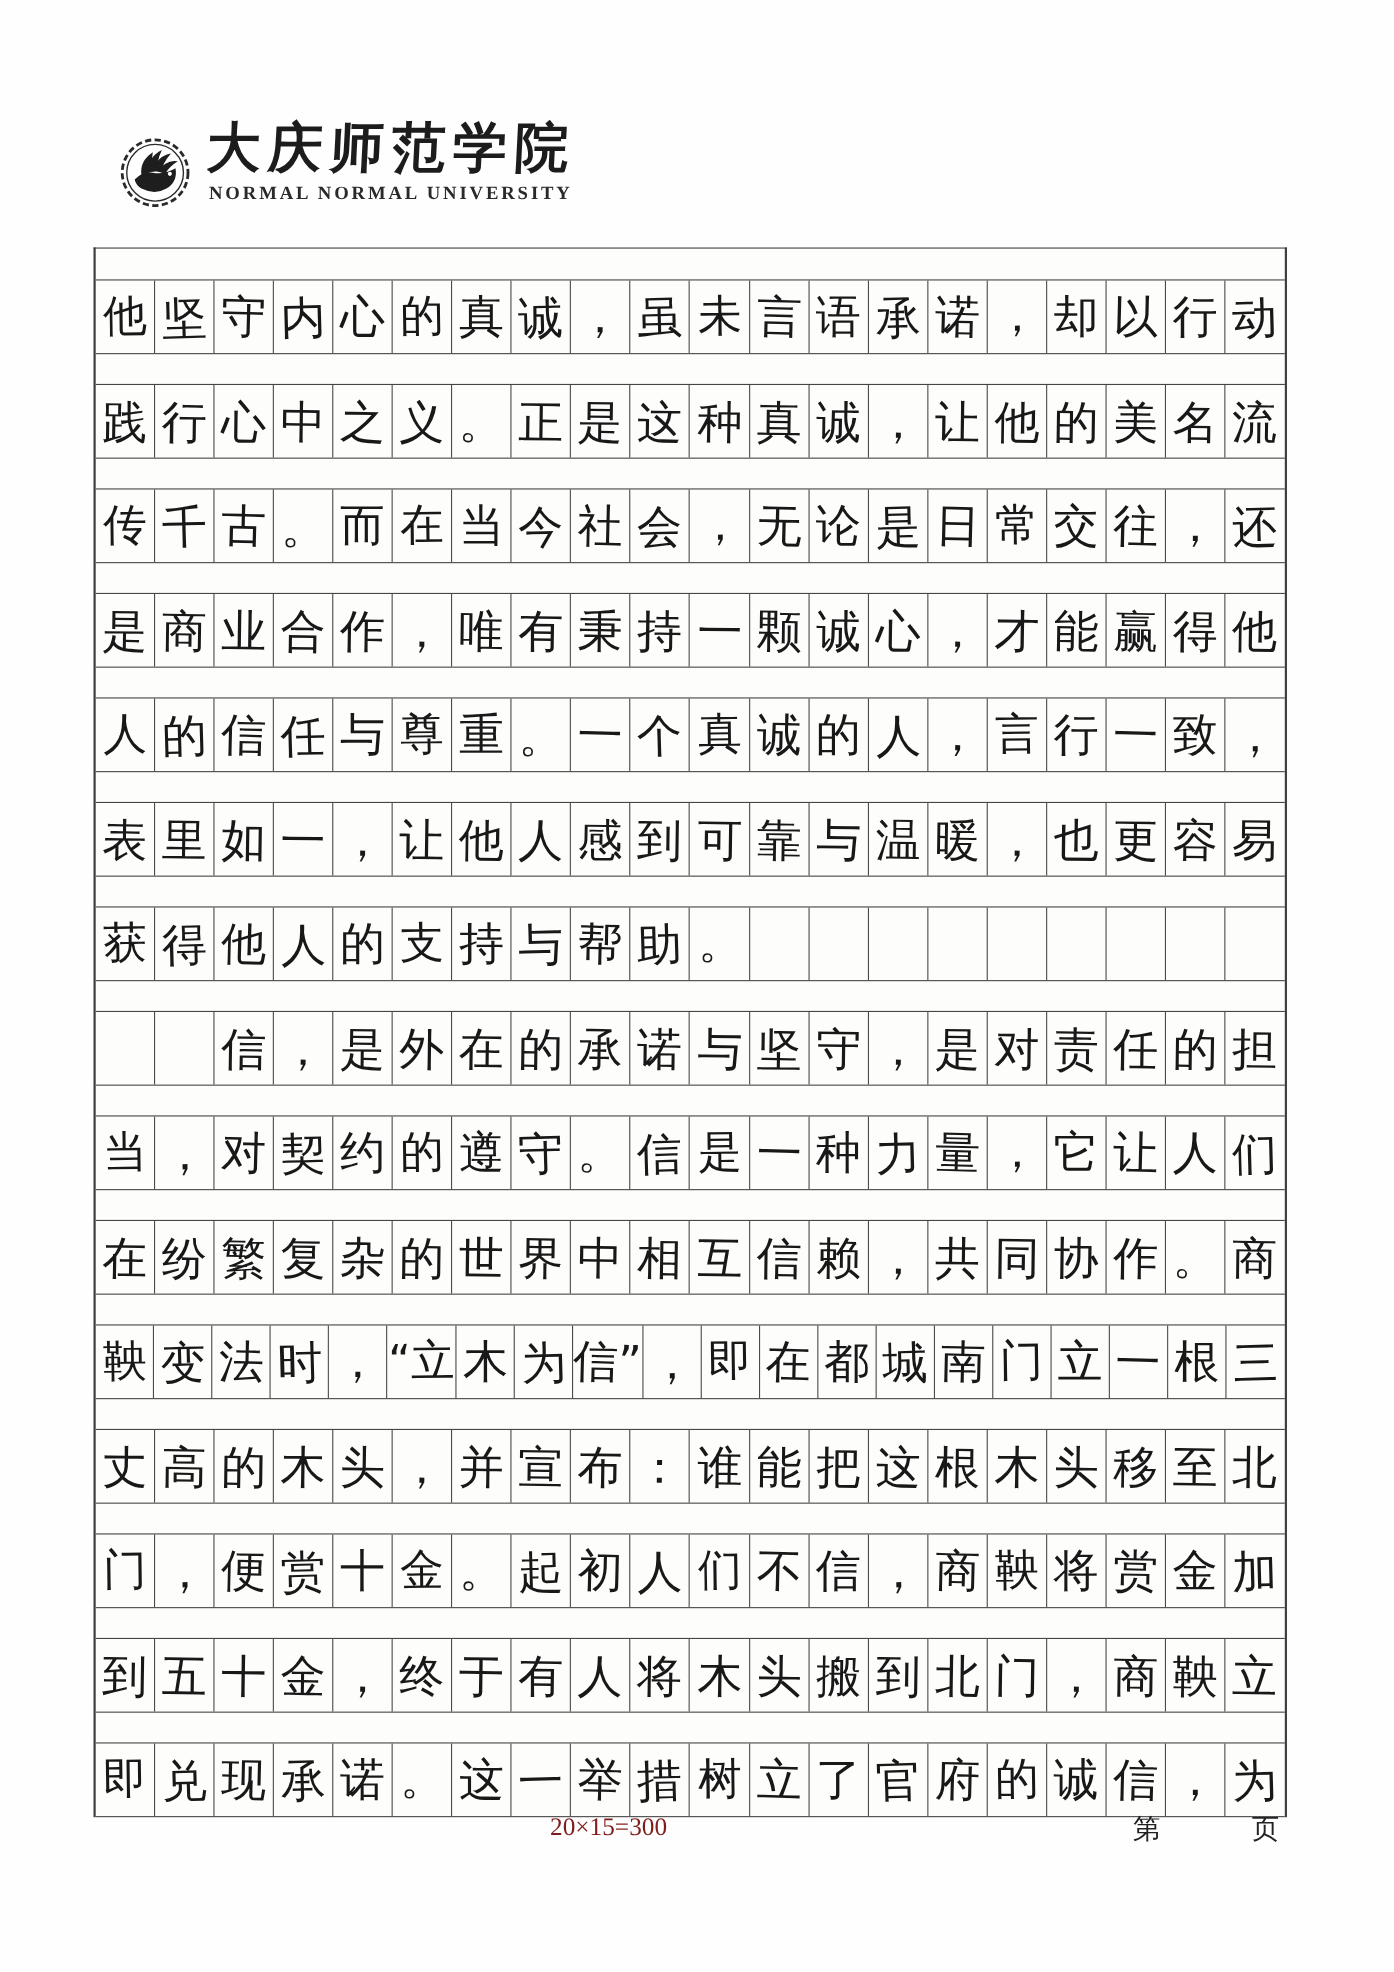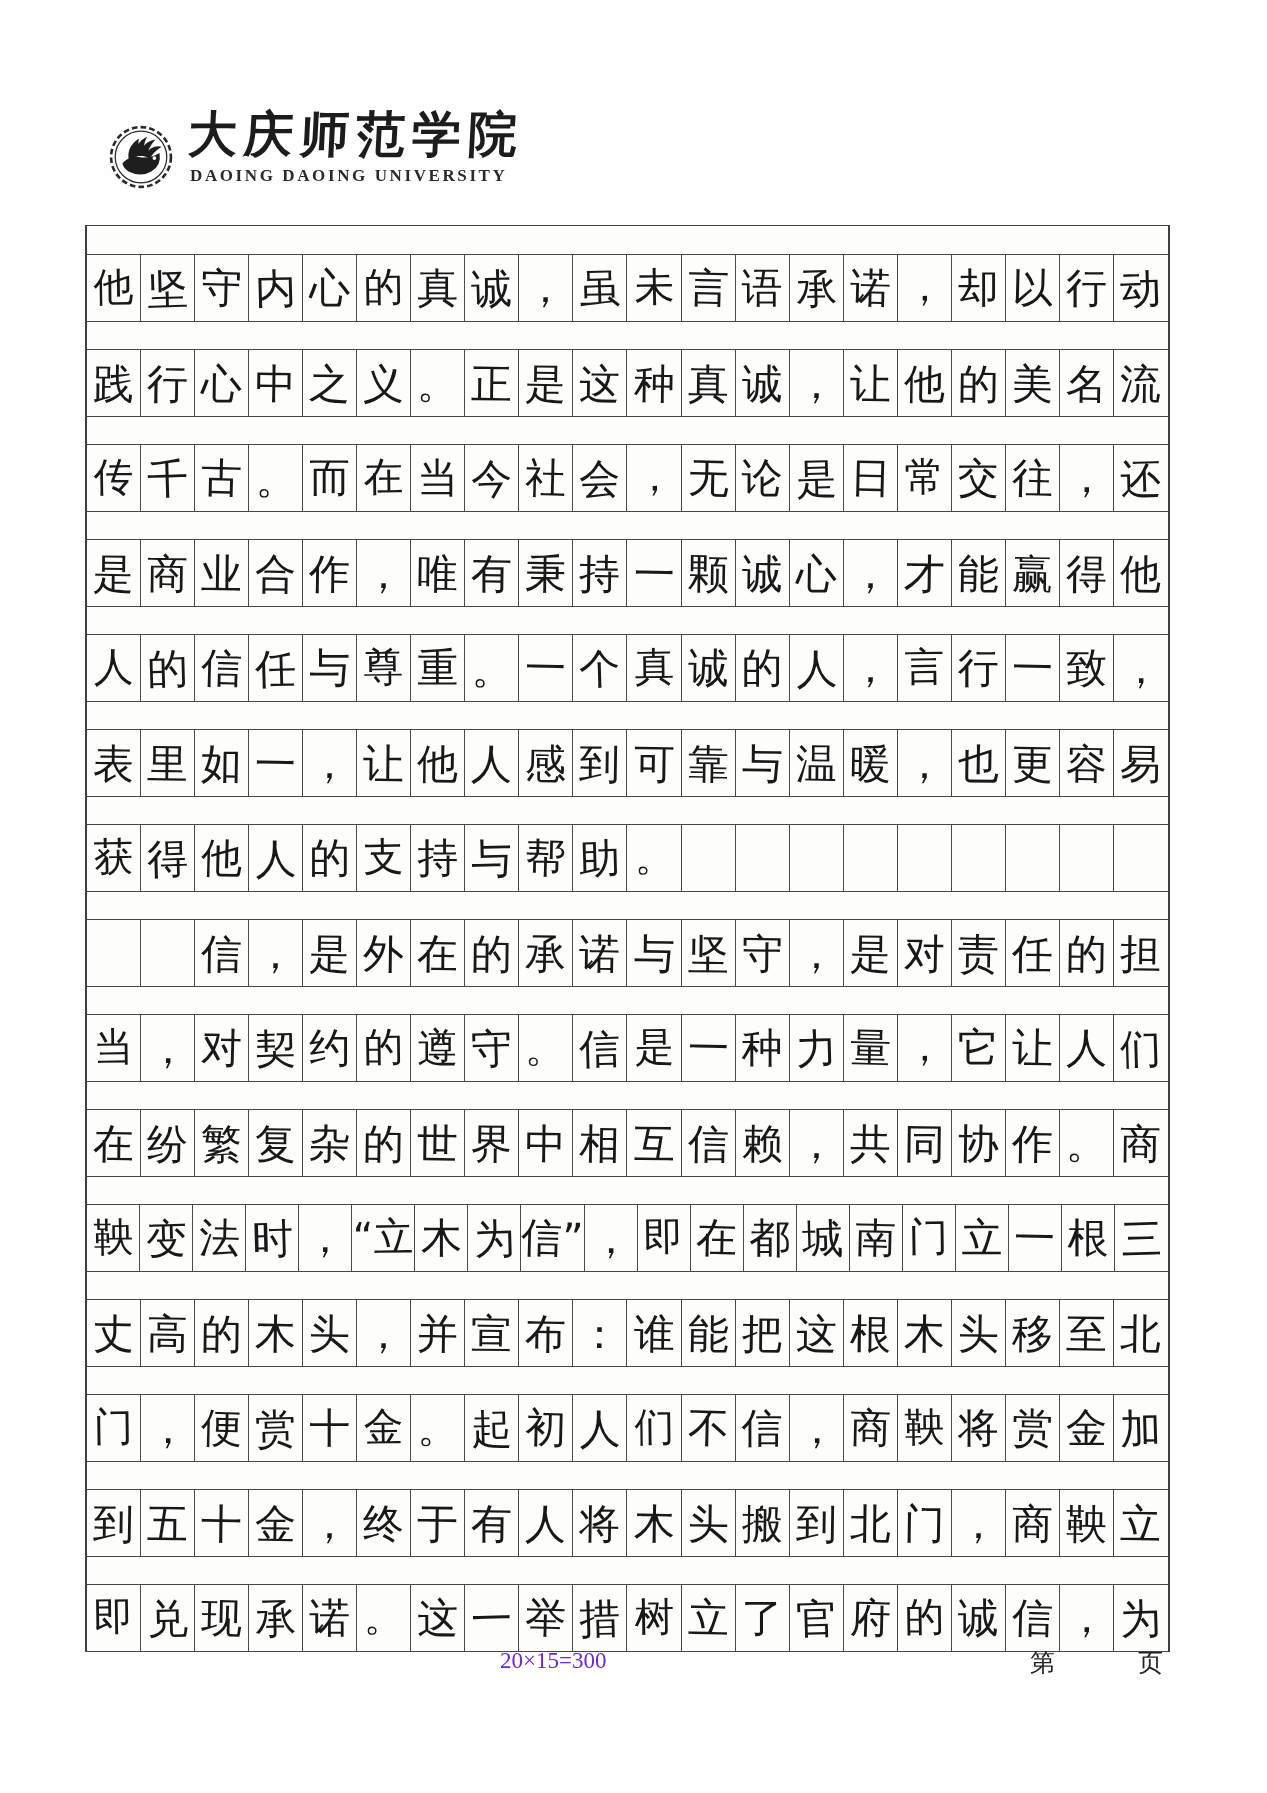--- a/index.html
+++ b/index.html
@@ -57,21 +57,21 @@
     white-space:nowrap;
   }
   
   .cell:nth-child(2n) .hw{transform:rotate(-1.6deg) translateY(1px);}
   .cell:nth-child(3n) .hw{transform:rotate(1.4deg);}
   .cell:nth-child(5n+1) .hw{transform:rotate(-0.8deg) translateY(-1px) scale(0.97);}
   .cell-row:nth-child(4n) .hw{transform:rotate(0.8deg) translateY(1px);}
   
   .footer-note{
     position:absolute;top:1648px;left:500px;
-    font-size:23px;color:#6d28d9;
+    font-size:23px;color:#7f1d1d;
     font-family:"Liberation Serif", serif;
   }
   .page-label{
     position:absolute;top:1646px;
     font-size:25px;color:#222;
     font-family:"Liberation Serif", serif;
   }
   .page-label.prefix{left:1030px;}
   .page-label.suffix{left:1138px;}
 </style>
@@ -87,21 +87,21 @@
 
       <path d="M14 38 Q22 30 30 32 Q40 34 50 28 Q52 40 42 46 Q32 52 20 46 Q15 43 14 38 Z" fill="#1e1e1e"></path>
       <path d="M20 34 Q18 22 30 14 Q28 24 32 30 Z" fill="#1e1e1e"></path>
       <path d="M24 32 Q26 18 38 12 Q33 22 35 30 Z" fill="#1e1e1e"></path>
       <path d="M29 31 Q34 17 46 15 Q38 24 38 31 Z" fill="#1e1e1e"></path>
       <path d="M34 31 Q42 20 52 22 Q44 27 41 33 Z" fill="#1e1e1e"></path>
       <circle cx="45" cy="33" r="1.8" fill="#ffffff"></circle>
     </svg>
     <div class="titles">
       <div class="cn-title">大庆师范学院</div>
-      <div class="en-title">DAOING DAOING UNIVERSITY</div>
+      <div class="en-title">NORMAL NORMAL UNIVERSITY</div>
     </div>
   </div>
 
   <div class="grid">
     <div class="top-strip"></div>
 
   <div class="cell-row">
         <div class="cell">
           <span class="hw">他</span>
         </div>

